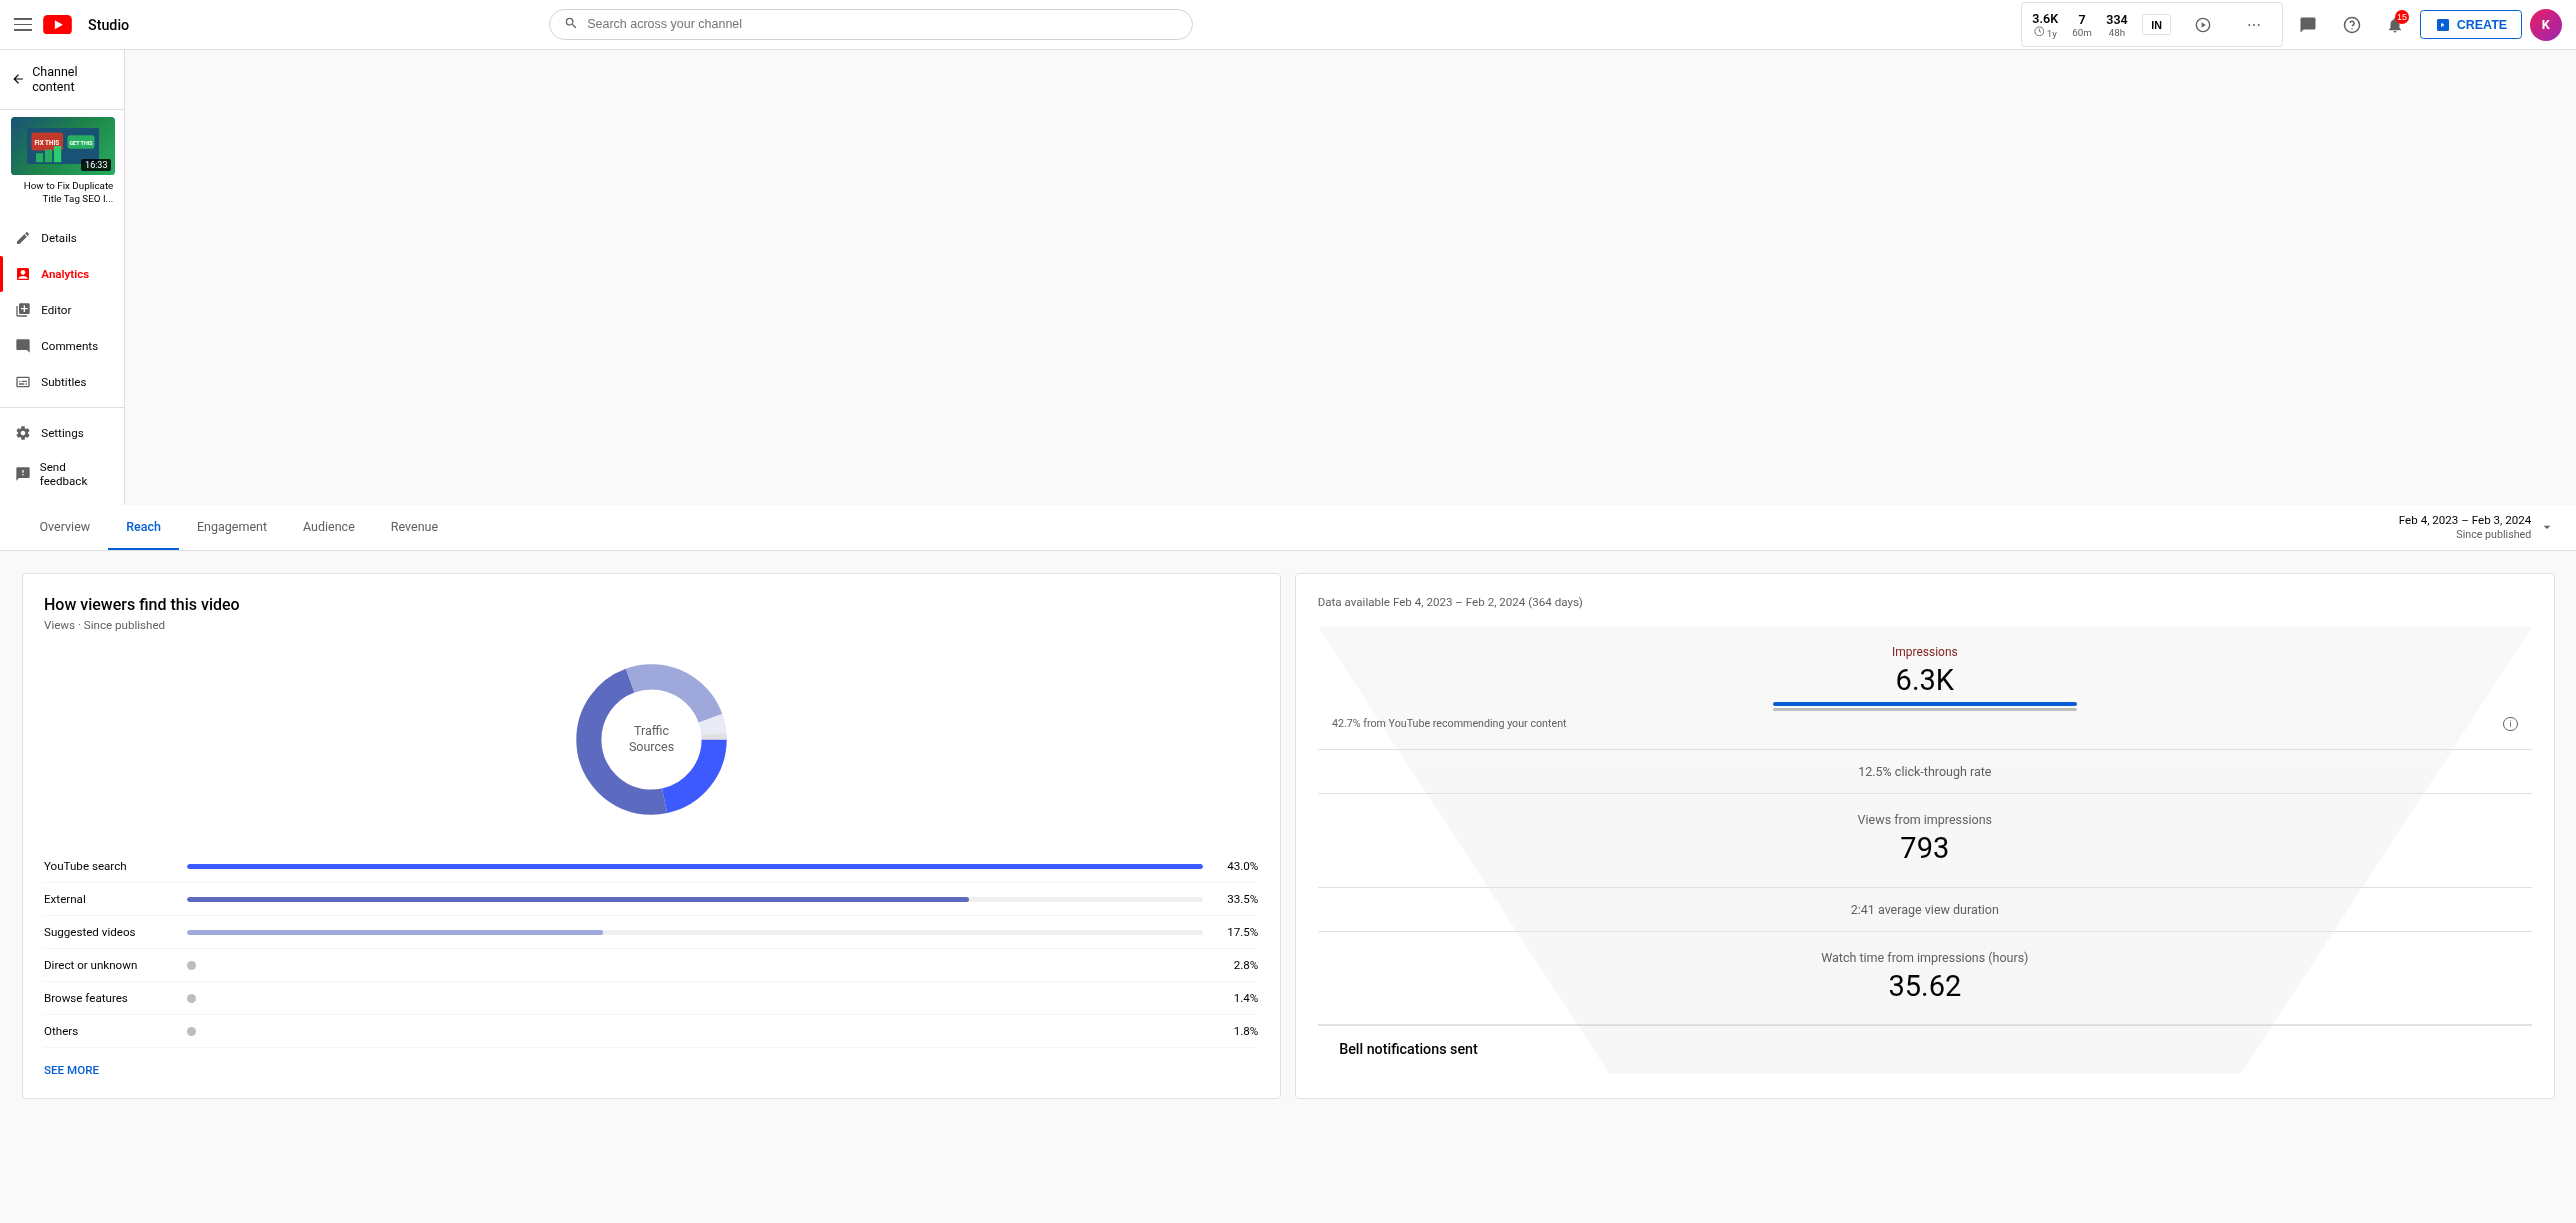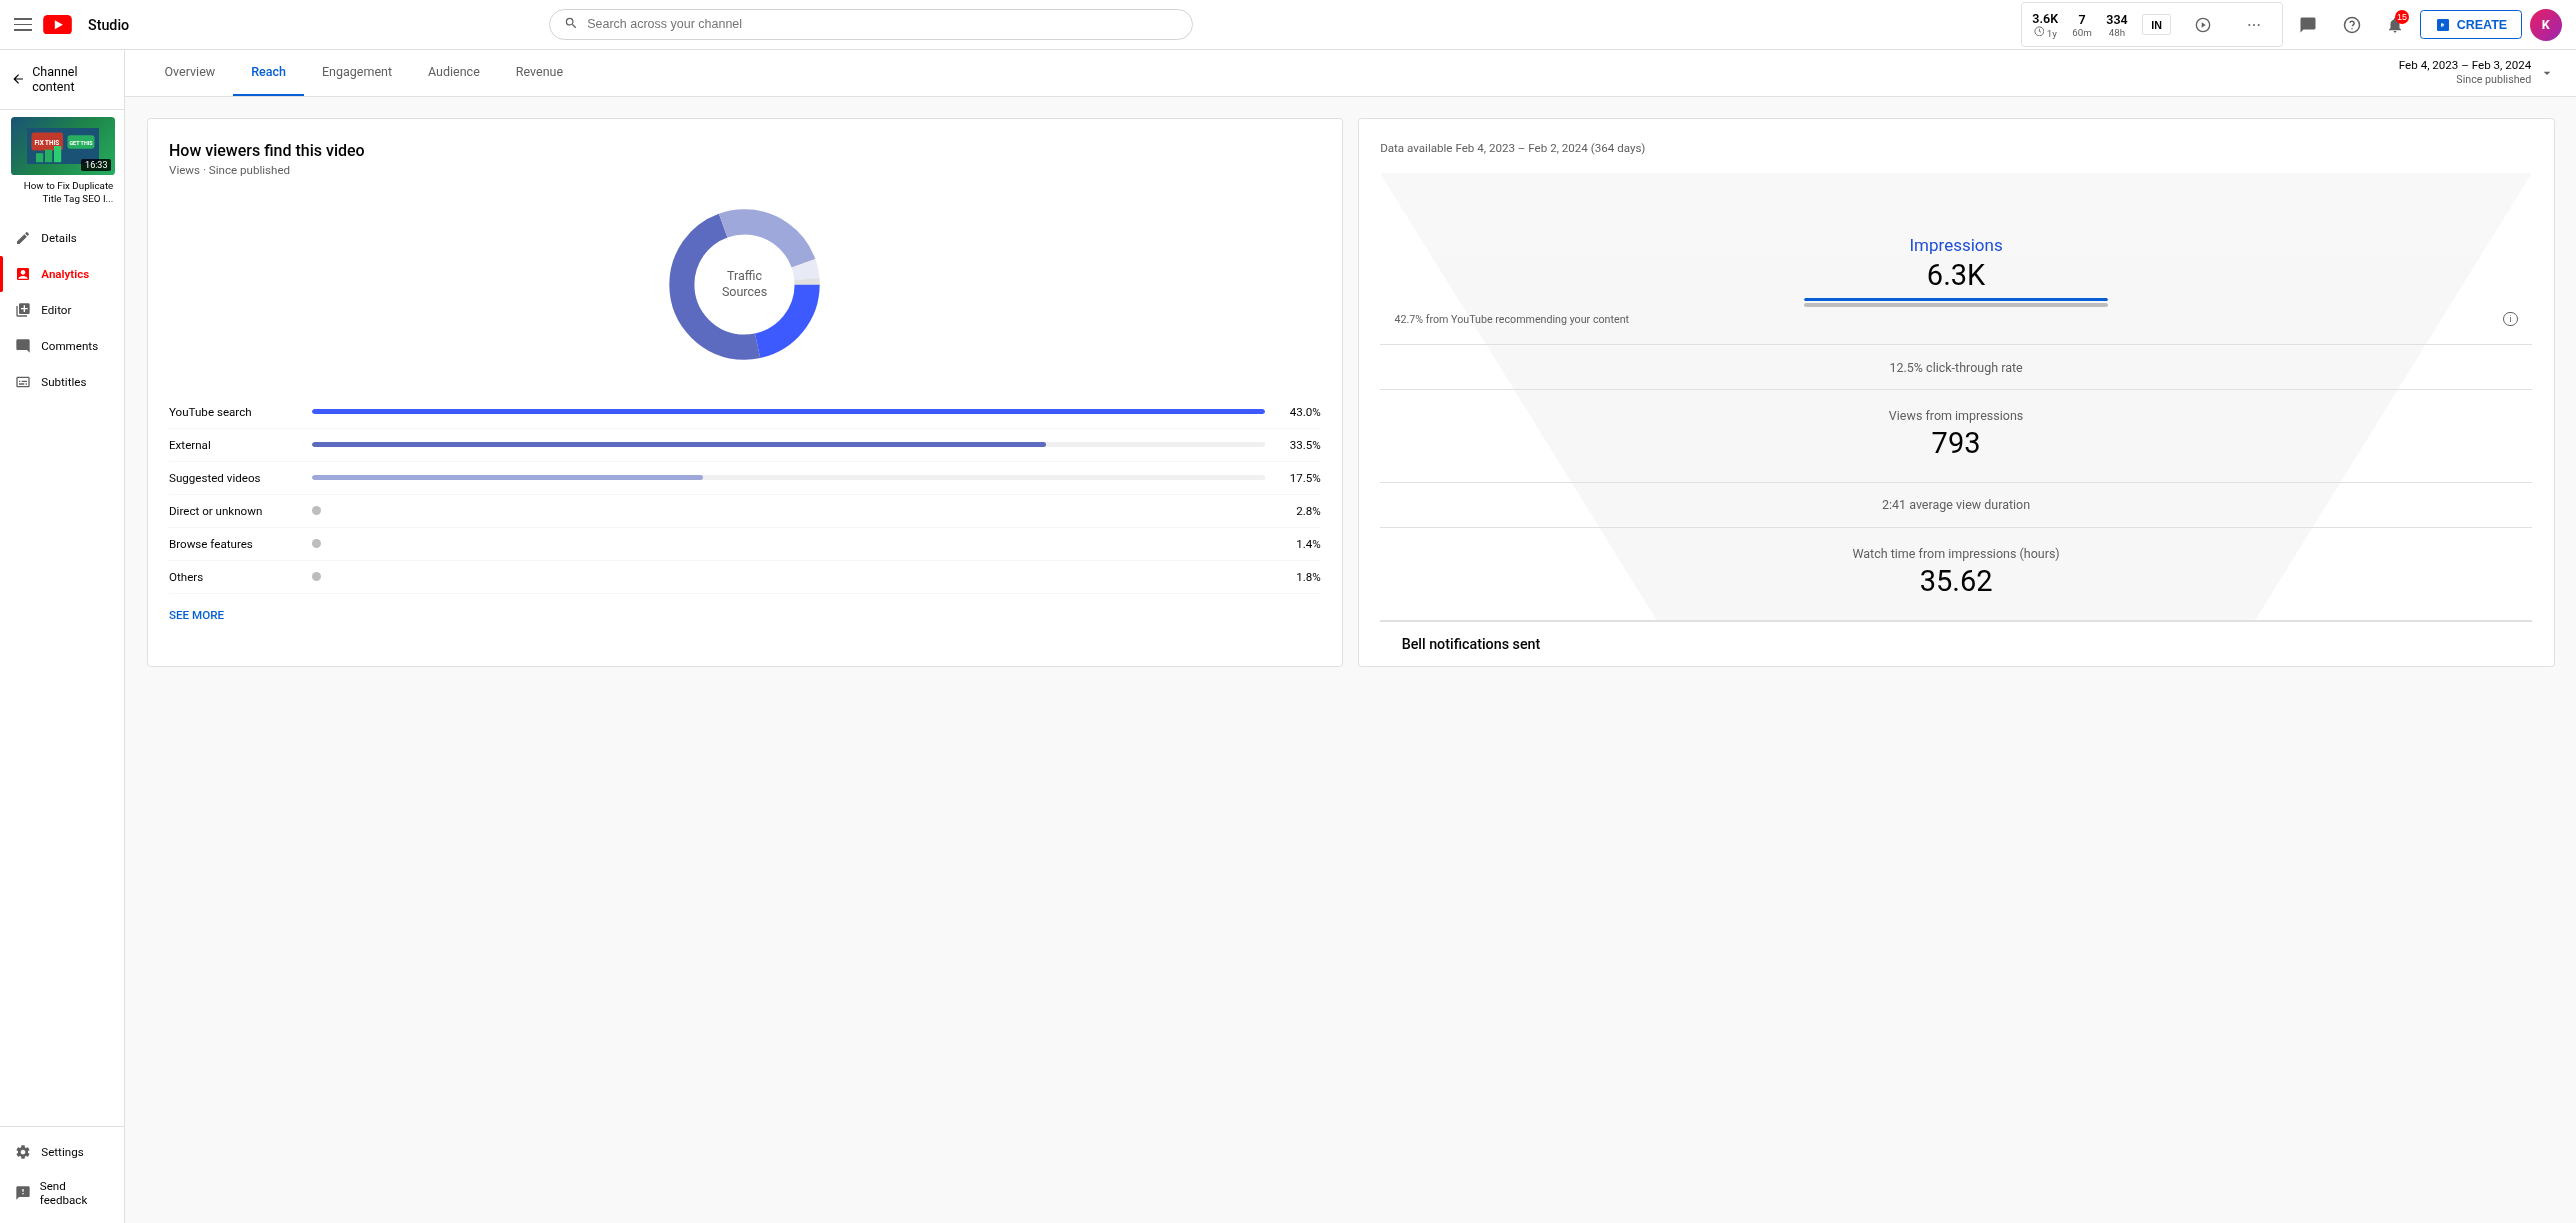--- a/index.html
+++ b/index.html
@@ -55,21 +55,21 @@
       background: #fff;
     }
     .avatar {
       width: 32px; height: 32px; border-radius: 50%;
       background: linear-gradient(135deg, #e91e63, #9c27b0);
       display: flex; align-items: center; justify-content: center;
       color: #fff; font-weight: bold; font-size: 12.5px; cursor: pointer;
     }
 
     
-    .app-body { display: flex; margin-top: 50px; height: calc(100vh - 50px); }
+    .app-body { display: flex; margin-top: 50px; height: calc(100vh - 50px); flex-direction: column; }
 
     
     .sidebar {
       width: 125px; background: #fff; border-right: 0.9px solid #e0e0e0;
       display: flex; flex-direction: column;
       overflow-y: auto; flex-shrink: 0;
     }
     .sidebar-header {
       padding: 14.3px 10.7px; border-bottom: 0.9px solid #e0e0e0;
     }
@@ -484,21 +484,21 @@
 
         <div style="position:relative; padding: 0;">
 
           <svg width="100%" height="447" viewBox="0 0 500 500" preserveAspectRatio="none" style="position:absolute; top:0; left:0; z-index:0; opacity:0.07;">
             <polygon points="0,0 500,0 380,500 120,500" fill="#9e9e9e"></polygon>
           </svg>
 
           <div style="position:relative; z-index:1;">
 
             <div style="padding: 18px 14.3px; border-bottom: 0.9px solid #e0e0e0; text-align:center;">
-              <div style="font-size:17px; color:#1d4ed8;margin-top:44px;">Impressions</div>
+              <div style="font-size:12px; color:#7f1d1d;">Impressions</div>
               <div style="font-size:29px; font-weight:400; color:#030303; margin:3.6px 0;">6.3K</div>
               <div style="width:100%; max-width:304px; margin:5.4px auto;">
                 <div style="height:3.6px; background:#e0e0e0; border-radius:1.8px; overflow:hidden;">
                   <div style="height:100%; width:100%; background:#065fd4; border-radius:1.8px;"></div>
                 </div>
                 <div style="height:3.6px; background:#e0e0e0; border-radius:1.8px; overflow:hidden; margin-top:1.8px;">
                   <div style="height:100%; width:100%; background:#bdbdbd; border-radius:1.8px;"></div>
                 </div>
               </div>
               <div style="font-size:10.7px; color:#606060; margin-top:5.4px; display:flex; align-items:center; justify-content:space-between; gap:3.6px;">

